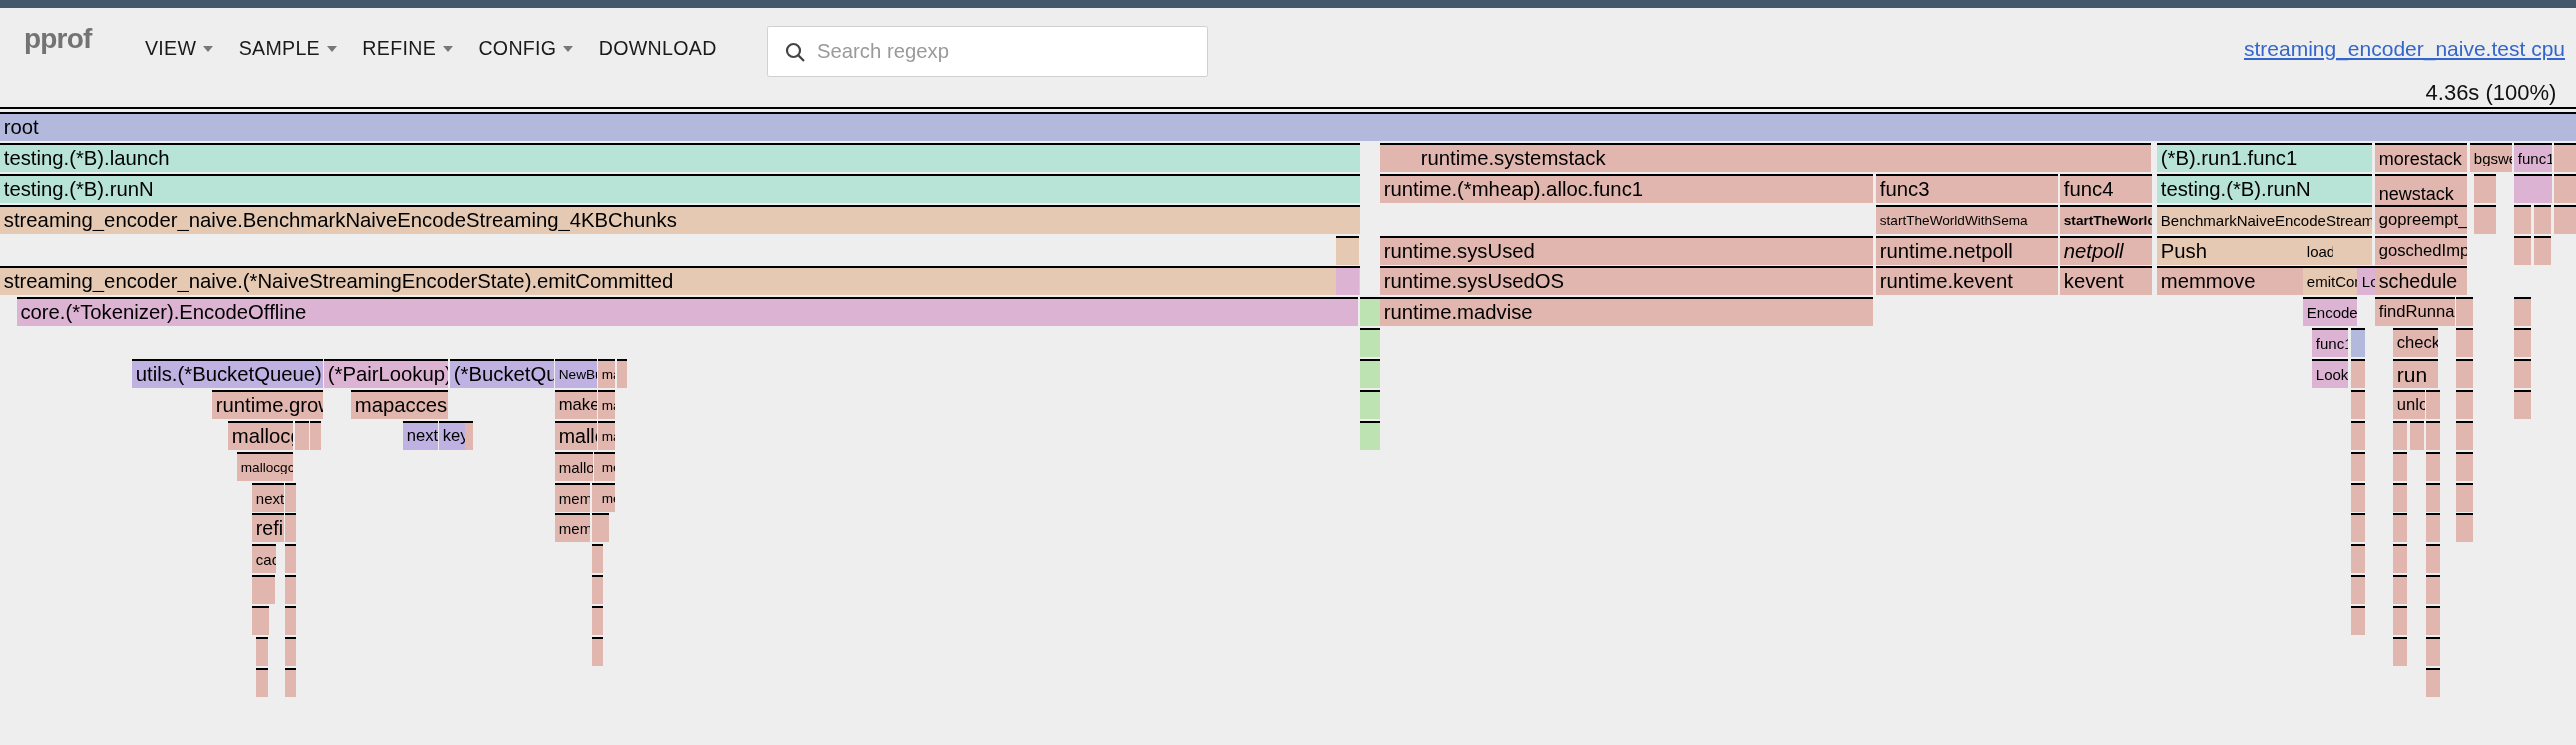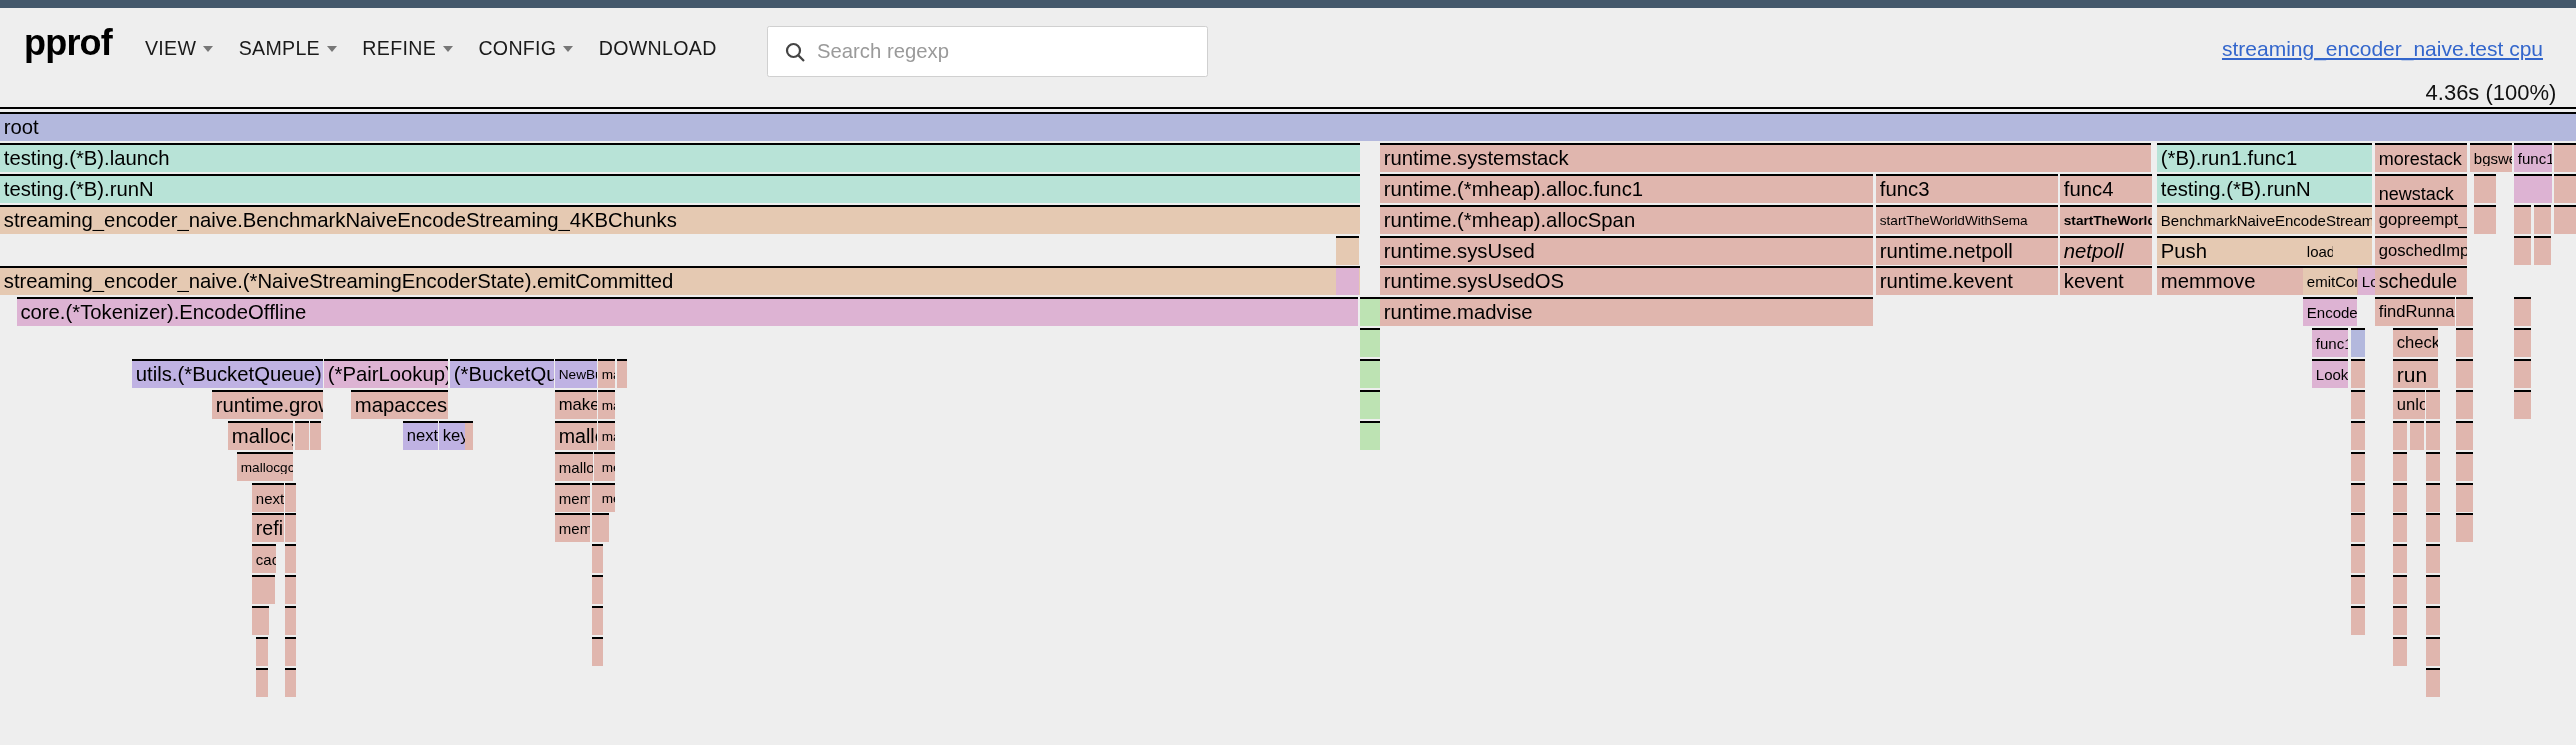--- a/index.html
+++ b/index.html
@@ -18,21 +18,21 @@
     background:#44586b;
   }
 
   
   .header {
     position:absolute; left:0; top:8.3px; width:2576px; height:83px;
     background:#eeeeee;
   }
   .brand {
     position:absolute; left:24px; top:16.6px;
-    font-size:36px; font-weight:bold; color:#000000; letter-spacing:-0.8px;
+    font-size:28px; font-weight:bold; color:#737373; letter-spacing:-0.8px;
     line-height:1;
   }
   .menubar { position:absolute; left:145px; top:26px; height:30px; }
   .menuitem {
     display:inline-block; vertical-align:top;
     font-size:19.6px; color:#1a1a1a; letter-spacing:0.3px;
     padding:3px 0; margin-right:25.6px; cursor:pointer;
   }
   .menuitem .caret {
     display:inline-block; margin-left:6.8px;
@@ -45,21 +45,21 @@
   }
   .search-icon { position:absolute; left:15px; top:13.6px; width:24px; height:24px; }
   .search-input {
     position:absolute; left:47px; top:0; width:388px; height:50px;
     border:none; outline:none; background:transparent;
     font-family:"Liberation Sans", sans-serif; font-size:20.3px; color:#222;
   }
   .search-input::placeholder { color:#9a9a9a; }
 
   .profile-link {
-    position:absolute; right:33px; top:29px;
+    position:absolute; right:11px; top:29px;
     font-size:21px; color:#3366cc; text-decoration:underline; cursor:pointer;
     white-space:nowrap;
   }
   .total-label {
     position:absolute; right:19.6px; top:72px;
     font-size:22px; color:#111; white-space:nowrap;
   }
 
   
   .flame {
@@ -111,21 +111,21 @@
   </div>
 
   <div class="flame" id="flame">
       <div class="fbox" style="left: 0px; top: 3px; width: 2576px; height: 29px; background: rgb(179, 184, 221);">
         <span class="lbl" style="font-size: 20.3px;">root</span>
       </div>
       <div class="fbox" style="left: 0px; top: 34px; width: 1360px; height: 29px; background: rgb(184, 227, 215);">
         <span class="lbl" style="font-size: 20.3px;">testing.(*B).launch</span>
       </div>
       <div class="fbox" style="left: 1380px; top: 34px; width: 771px; height: 29px; background: rgb(224, 182, 174);">
-        <span class="lbl" style="font-size: 20.3px;">runtime.systemstack</span>
+        <span class="lbl" style="font-size: 20.3px; margin-left: 37px;">runtime.systemstack</span>
       </div>
       <div class="fbox" style="left: 2157px; top: 34px; width: 215px; height: 29px; background: rgb(184, 227, 215);">
         <span class="lbl" style="font-size: 20.3px;">(*B).run1.func1</span>
       </div>
       <div class="fbox" style="left: 2375px; top: 34px; width: 92px; height: 29px; background: rgb(224, 182, 174);">
         <span class="lbl" style="font-size: 18px;">morestack</span>
       </div>
       <div class="fbox" style="left: 2470px; top: 34px; width: 42px; height: 29px; background: rgb(224, 182, 174);">
         <span class="lbl" style="font-size: 15px;">bgsweep</span>
       </div>
@@ -158,23 +158,20 @@
       </div>
       <div class="fbox" style="left: 2514px; top: 65px; width: 38px; height: 29px; background: rgb(221, 179, 211);">
         <span class="lbl" style="font-size: 13.6px;"></span>
       </div>
       <div class="fbox" style="left: 2554px; top: 65px; width: 22px; height: 29px; background: rgb(224, 182, 174);">
         <span class="lbl" style="font-size: 13.6px;"></span>
       </div>
       <div class="fbox" style="left: 0px; top: 96px; width: 1360px; height: 29px; background: rgb(229, 201, 178);">
         <span class="lbl" style="font-size: 20.3px;">streaming_encoder_naive.BenchmarkNaiveEncodeStreaming_4KBChunks</span>
       </div>
-      <div class="fbox" style="left: 1380px; top: 96px; width: 493px; height: 29px; background: rgb(224, 182, 174);">
-        <span class="lbl" style="font-size: 20.3px;">runtime.(*mheap).allocSpan</span>
-      </div>
       <div class="fbox" style="left: 1876px; top: 96px; width: 182px; height: 29px; background: rgb(224, 182, 174);">
         <span class="lbl" style="font-size: 13.6px;">startTheWorldWithSema</span>
       </div>
       <div class="fbox" style="left: 2060px; top: 96px; width: 92px; height: 29px; background: rgb(224, 182, 174); font-weight: bold;">
         <span class="lbl" style="font-size: 13.6px;">startTheWorld</span>
       </div>
       <div class="fbox" style="left: 2157px; top: 96px; width: 215px; height: 29px; background: rgb(229, 201, 178);">
         <span class="lbl" style="font-size: 15px;">BenchmarkNaiveEncodeStream</span>
       </div>
       <div class="fbox" style="left: 2375px; top: 96px; width: 92px; height: 29px; background: rgb(224, 182, 174);">

